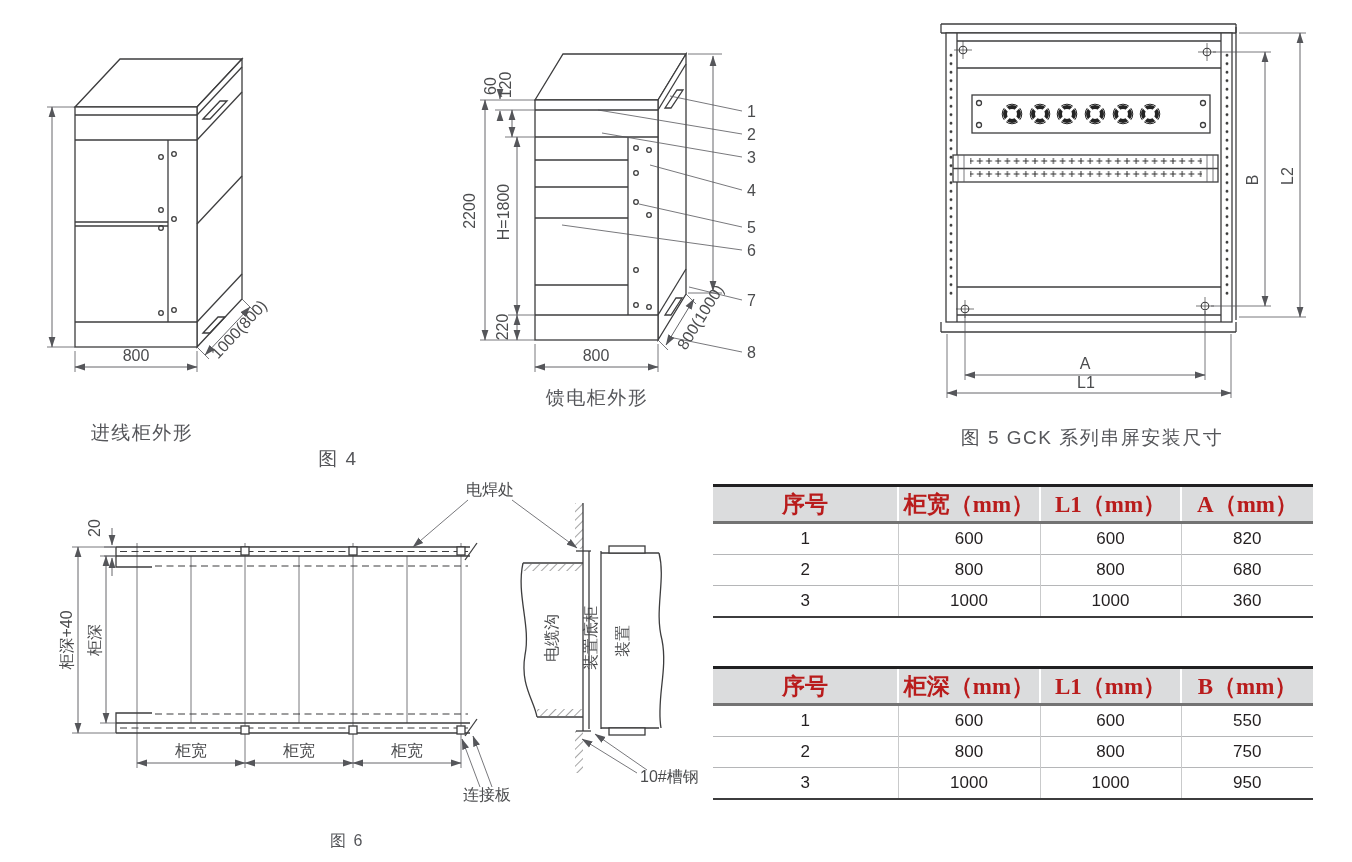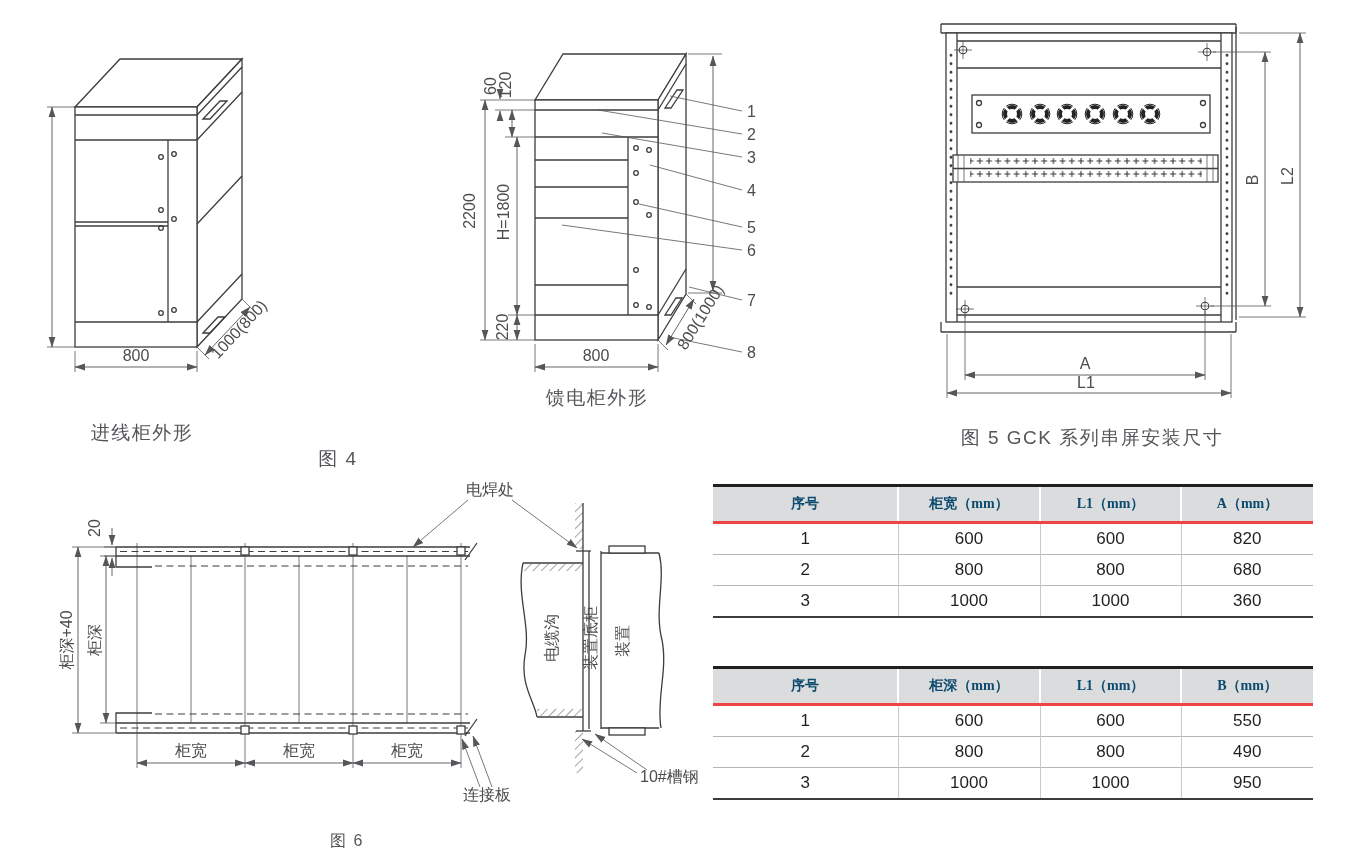--- a/index.html
+++ b/index.html
@@ -8,22 +8,22 @@
   svg{position:absolute;left:0;top:0;}
   .ln{stroke:#3d3d3e;stroke-width:1.3;fill:none;stroke-linejoin:miter;stroke-linecap:butt;}
   .lnw{stroke:#3d3d3e;stroke-width:1.3;fill:#ffffff;stroke-linejoin:miter;}
   .tn{stroke:#55565a;stroke-width:0.8;fill:none;}
   .dim{stroke:#55565a;stroke-width:0.9;fill:none;}
   .dash{stroke:#3d3d3e;stroke-width:1.1;fill:none;stroke-dasharray:7 4.5;}
   .svgtxt{fill:#4b4c4e;font-size:16px;font-family:"Liberation Sans","DejaVu Sans",sans-serif;}
   .caption{position:absolute;color:#55565a;font-size:19px;text-align:center;letter-spacing:1.5px;white-space:nowrap;}
   .dtable{position:absolute;border-collapse:collapse;table-layout:fixed;
           border-top:3px solid #202021;border-bottom:2px solid #3c3c3d;}
-  .dtable th{background:#dbdcdd;color:#0c4a6e;font-size:14px;font-weight:bold;height:34px;
-             border-bottom:3px solid #ef4444;text-align:center;padding:0;}
+  .dtable th{background:#dbdcdd;color:#b91c1c;font-size:23px;font-weight:bold;height:34px;
+             border-bottom:3px solid #737373;text-align:center;padding:0;}
   .dtable th + th{border-left:2px solid #ffffff;font-family:Liberation Serif, serif;}
   .dtable td{color:#231f20;font-size:17px;height:30px;text-align:center;padding:0;}
   .dtable td + td{border-left:1px solid #c9cacb;}
   .dtable tbody tr + tr td{border-top:1px solid #b5b6b8;}
 </style>
 </head>
 <body>
 
 <svg width="1352" height="862" viewBox="0 0 1352 862">
   <defs>
@@ -399,21 +399,21 @@
     <tr>
       <td>1</td>
       <td>600</td>
       <td>600</td>
       <td>550</td>
     </tr>
     <tr>
       <td>2</td>
       <td>800</td>
       <td>800</td>
-      <td>490</td>
+      <td>750</td>
     </tr>
     <tr>
       <td>3</td>
       <td>1000</td>
       <td>1000</td>
       <td>950</td>
     </tr>
   </tbody>
 </table>
 

